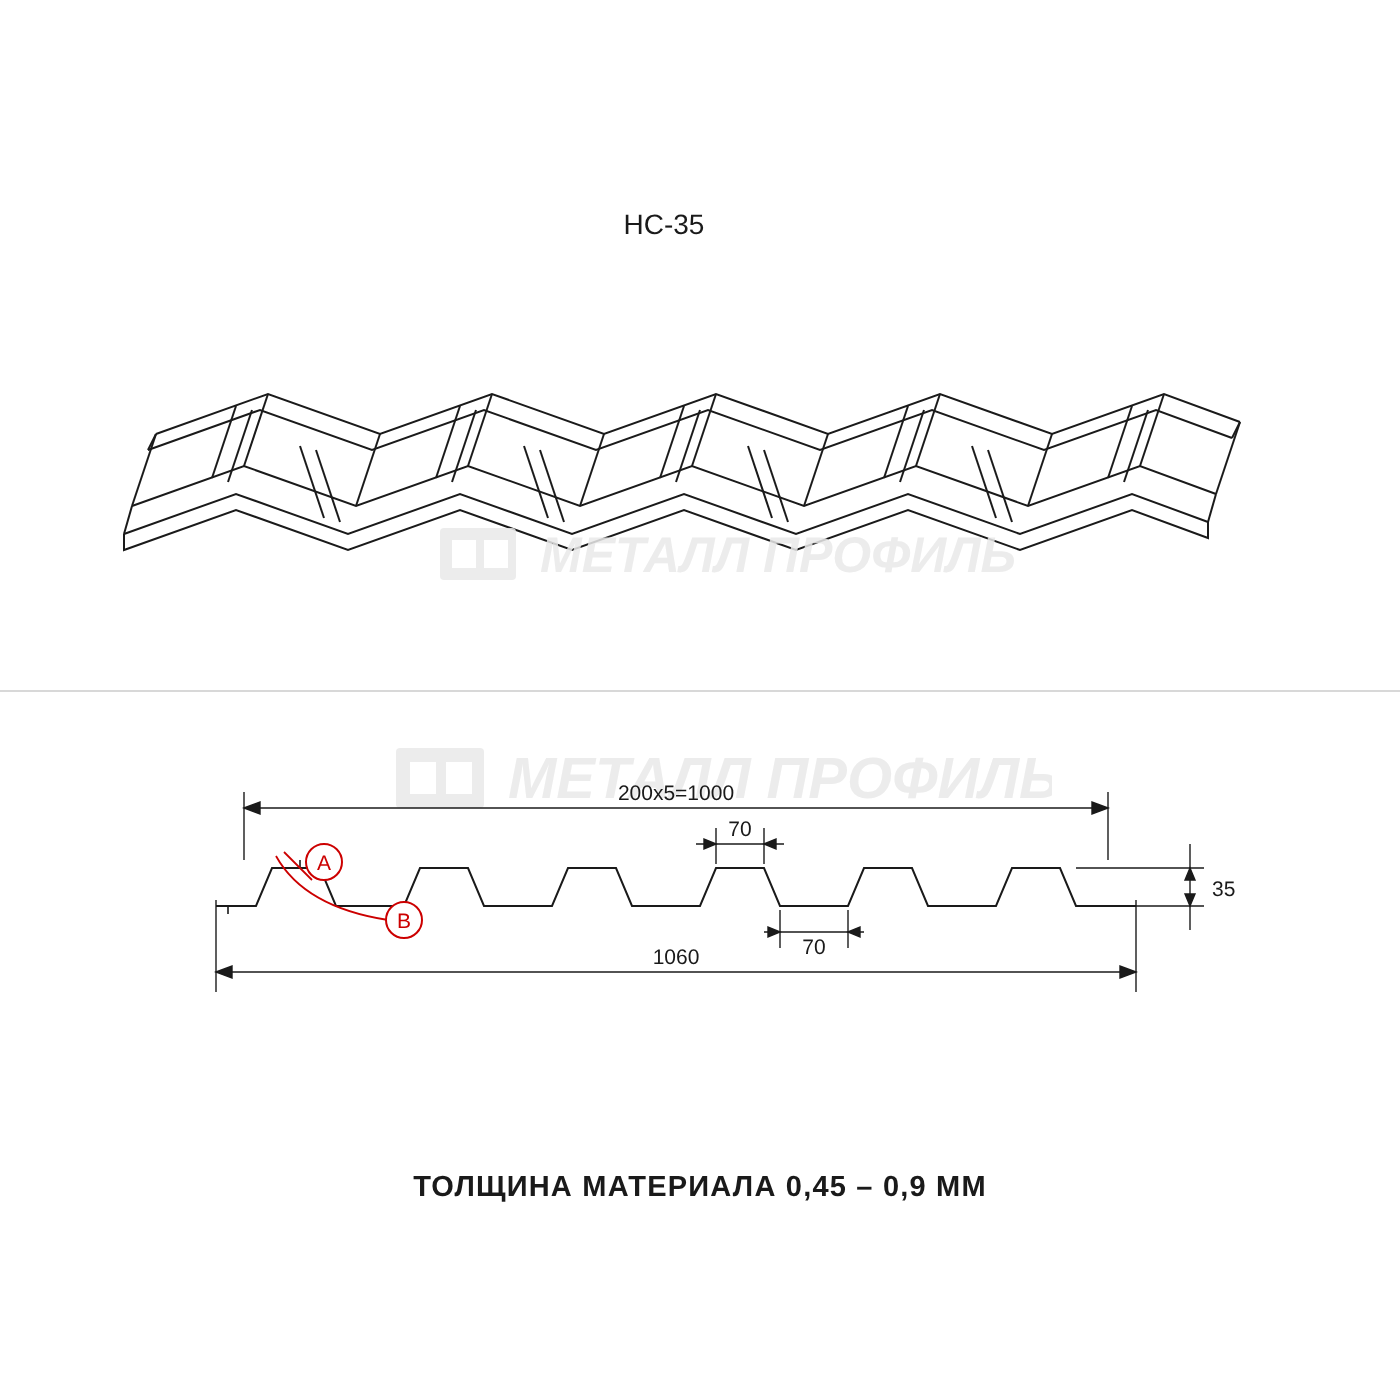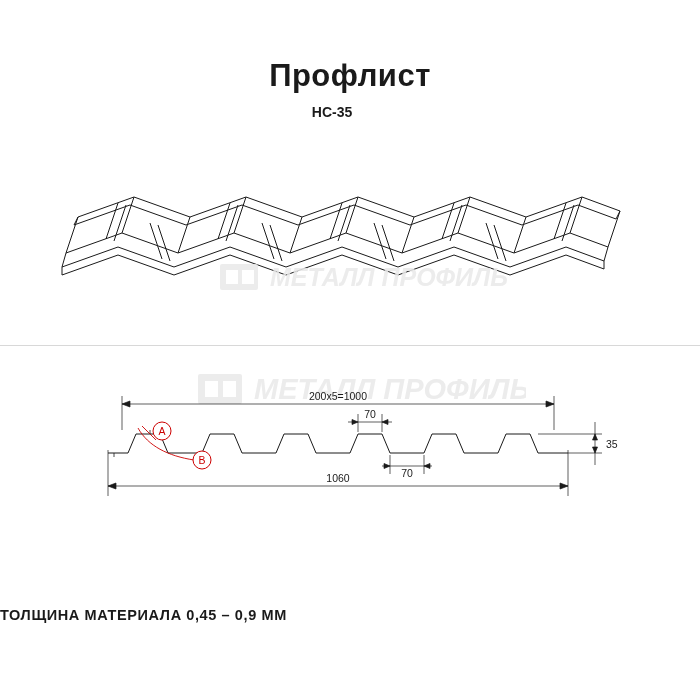--- a/index.html
+++ b/index.html
@@ -31,21 +31,21 @@
     letter-spacing: 0.5px;
     color: #1a1a1a;
   }
   .subtitle {
     position: absolute;
     top: 104px;
     left: 0;
     width: 664px;
     text-align: center;
     font-size: 14px;
-    font-weight: bold;
+    font-weight: normal;
     color: #1a1a1a;
   }
   .iso-wrap {
     position: absolute;
     top: 175px;
     left: 60px;
     width: 580px;
     height: 140px;
   }
   .divider {
@@ -66,43 +66,43 @@
   .watermark {
     position: absolute;
     pointer-events: none;
     opacity: 0.85;
     font-style: italic;
   }
   .wm1 { top: 252px; left: 218px; }
   .wm2 { top: 360px; left: 196px; }
   .footer {
     position: absolute;
-    top: 607px;
-    left: 0;
-    width: 700px;
+    top: 586px;
+    left: 0;
+    width: 700px;
+    text-align: center;
     font-size: 14.5px;
     font-weight: bold;
     letter-spacing: 0.6px;
     color: #1a1a1a;
   }
   svg { display: block; }
   .ln { fill: none; stroke: #1a1a1a; stroke-width: 1; }
   .ln-thin { fill: none; stroke: #1a1a1a; stroke-width: 0.8; }
   .dim { fill: none; stroke: #1a1a1a; stroke-width: 0.7; }
   .lead { fill: none; stroke: #cc0000; stroke-width: 0.9; }
   .callout-circle { fill: #ffffff; stroke: #cc0000; stroke-width: 1; }
   .callout-text { fill: #cc0000; font-size: 10.5px; font-family: "Liberation Sans", sans-serif; font-weight: normal; }
   .dimtext { fill: #1a1a1a; font-size: 10.5px; font-family: "Liberation Sans", sans-serif; }
 </style>
 </head>
 <body>
 
 <div class="page">
 
-  <div class="title">Профлист</div>
   <div class="subtitle">НС-35</div>
 
   <div class="iso-wrap">
     <svg width="580" height="140" viewBox="0 0 580 140">
       <g class="ln">
 
         <path d="M18 42 L74 22 L130 42 L186 22 L242 42 L298 22 L354 42 L410 22 L466 42 L522 22 L560 36"></path>
 
         <path d="M14 50 L70 30 L126 50 L182 30 L238 50 L294 30 L350 50 L406 30 L462 50 L518 30 L556 44"></path>
 

